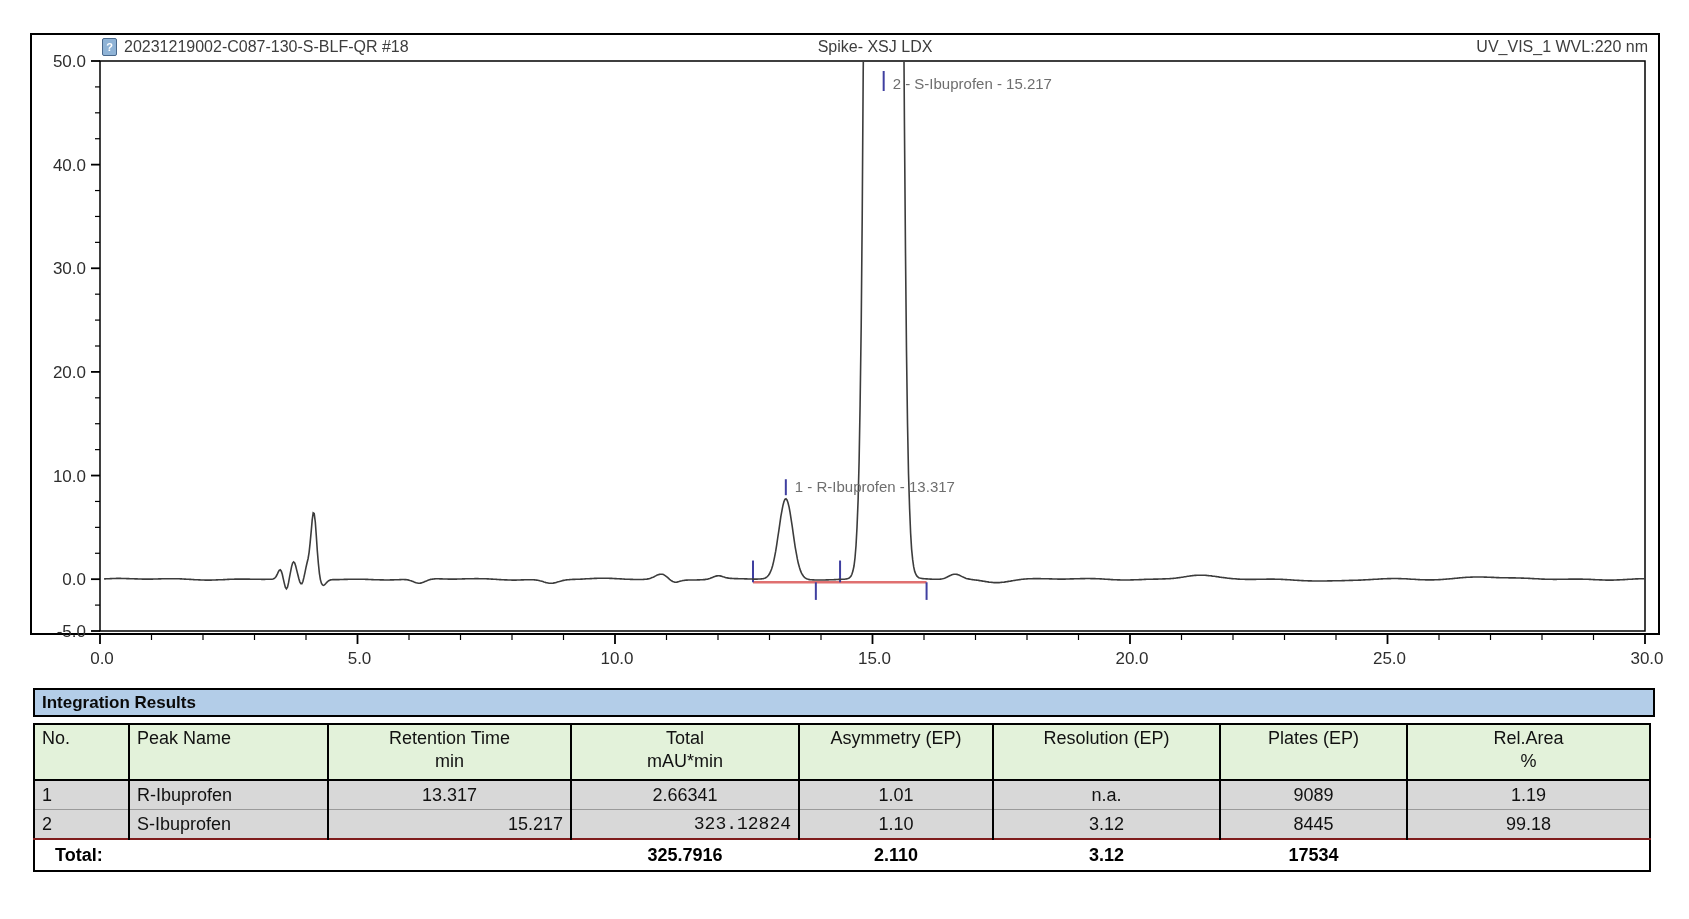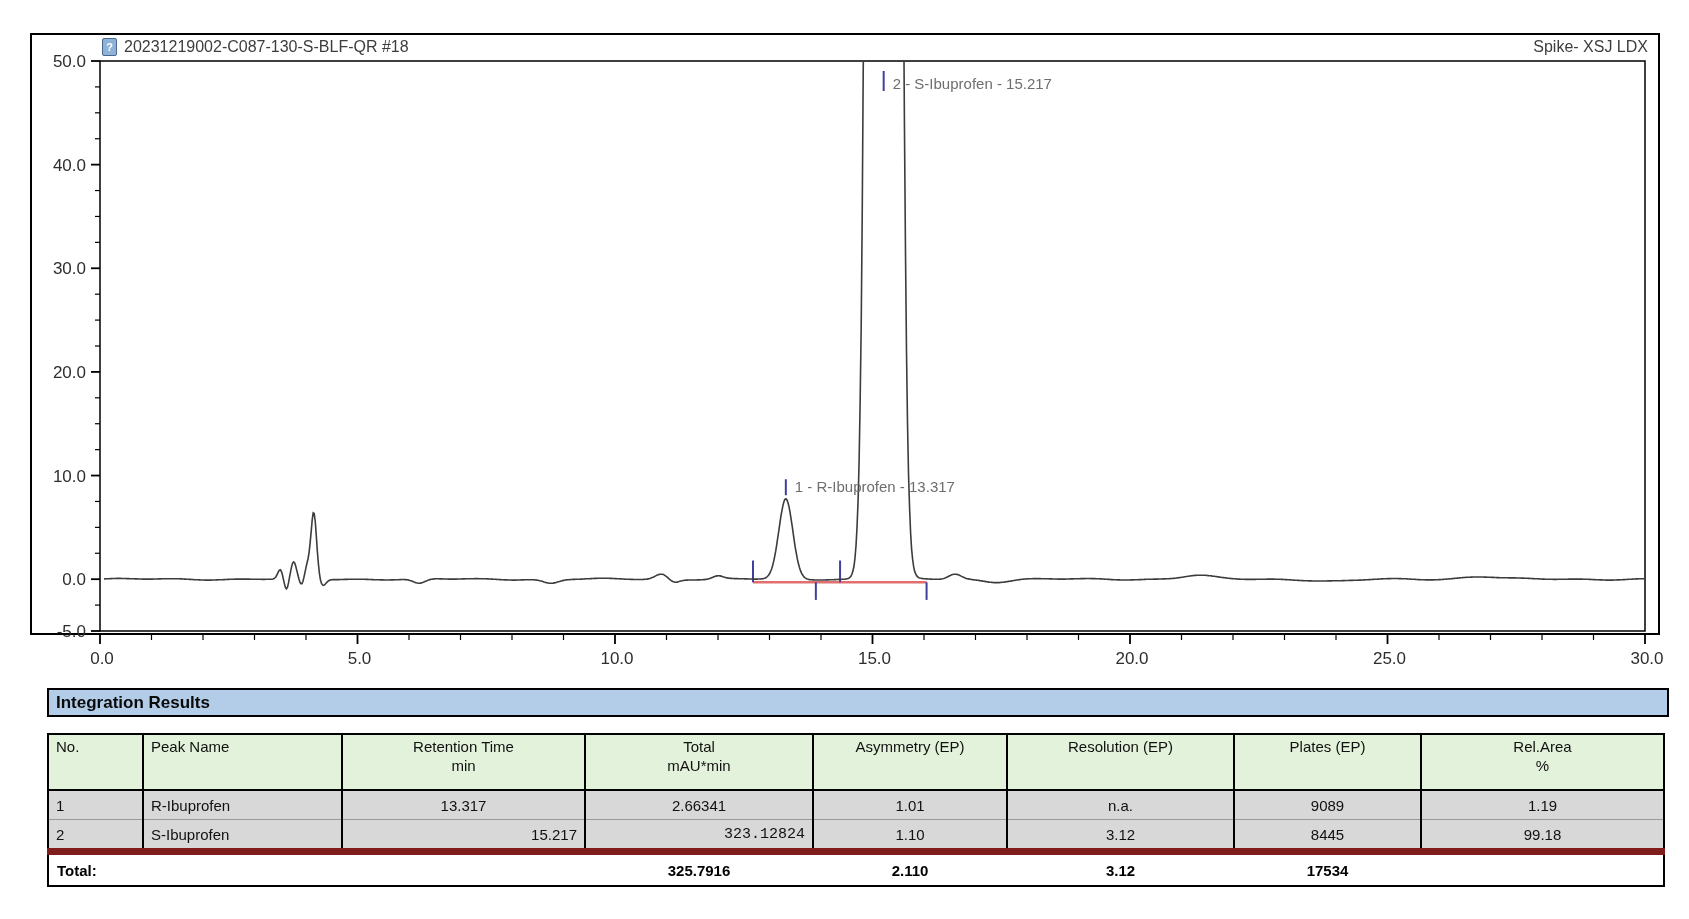--- a/index.html
+++ b/index.html
@@ -16,45 +16,45 @@
   }
   .h-left{flex:1 1 0;display:flex;align-items:center;gap:7px;white-space:nowrap;}
   .h-center{flex:0 0 auto;white-space:nowrap;}
   .h-right{flex:1 1 0;text-align:right;white-space:nowrap;}
   .inj-icon{
     display:inline-flex;width:13px;height:16px;flex:0 0 13px;
     background:#8fb3d6;border:1px solid #48688c;border-radius:2px;
     color:#ffffff;font-size:11px;font-weight:bold;
     align-items:center;justify-content:center;line-height:1;
   }
-  .results{position:absolute;left:47px;top:688px;width:1622px;}
+  .results{position:absolute;left:33px;top:688px;width:1622px;}
   .table-title{
     background:#b3cde8;border:2px solid #000;
     font-weight:bold;font-size:17px;color:#0a0a0a;
     padding:2px 7px;height:21px;line-height:21px;
   }
   table.results-table{
     border-collapse:collapse;table-layout:fixed;width:1406px;
-    border:2px solid #000;margin-top:16px;font-size:15px;
+    border:2px solid #000;margin-top:6px;font-size:18px;
   }
   table.results-table th{
     background:#e3f2da;border-right:2px solid #000;border-bottom:2px solid #000;
     font-weight:normal;padding:3px 7px;height:48px;vertical-align:top;color:#111;
   }
   table.results-table th:last-child{border-right:none;}
   table.results-table th .sub{text-align:center;margin-top:2px;}
   table.results-table tbody td{
     background:#d8d8d8;border-right:2px solid #000;
     padding:2px 7px;height:24px;color:#111;
   }
   table.results-table tbody td:last-child{border-right:none;}
   table.results-table tbody tr + tr td{border-top:1px solid #9a9a9a;}
   table.results-table tfoot td{
-    background:#ffffff;border-top:7px solid #7f1d1d;border-right:none;
-    font-weight:bold;padding:3px 8px;height:24px;color:#000;
+    background:#ffffff;border-top:2px solid #7f1d1d;border-right:none;
+    font-weight:bold;padding:3px 20px;height:24px;color:#000;
   }
 </style>
 </head>
 <body>
 
 <div class="chart-area">
   <svg id="plot-svg" width="1650" height="648">
       <defs>
         <clipPath id="plotclip">
           <rect x="70" y="29" width="1545" height="569"></rect>
@@ -142,20 +142,21 @@
       <text x="862.6754999999999" y="56" font-size="15" fill="#6e6e6e">2 - S-Ibuprofen - 15.217</text>
     </svg>
   <div class="chart-header">
     <div class="h-left">
       <span class="inj-icon">
         <span>?</span>
       </span>
       <span>20231219002-C087-130-S-BLF-QR #18</span>
     </div>
     <div class="h-center">Spike- XSJ LDX</div>
+    <div class="h-right">UV_VIS_1 WVL:220 nm</div>
   </div>
 </div>
 
 <div class="results">
   <div class="table-title">Integration Results</div>
   <table class="results-table">
     <colgroup>
       <col style="width:95px">
         <col style="width:199px">
         <col style="width:243px">

